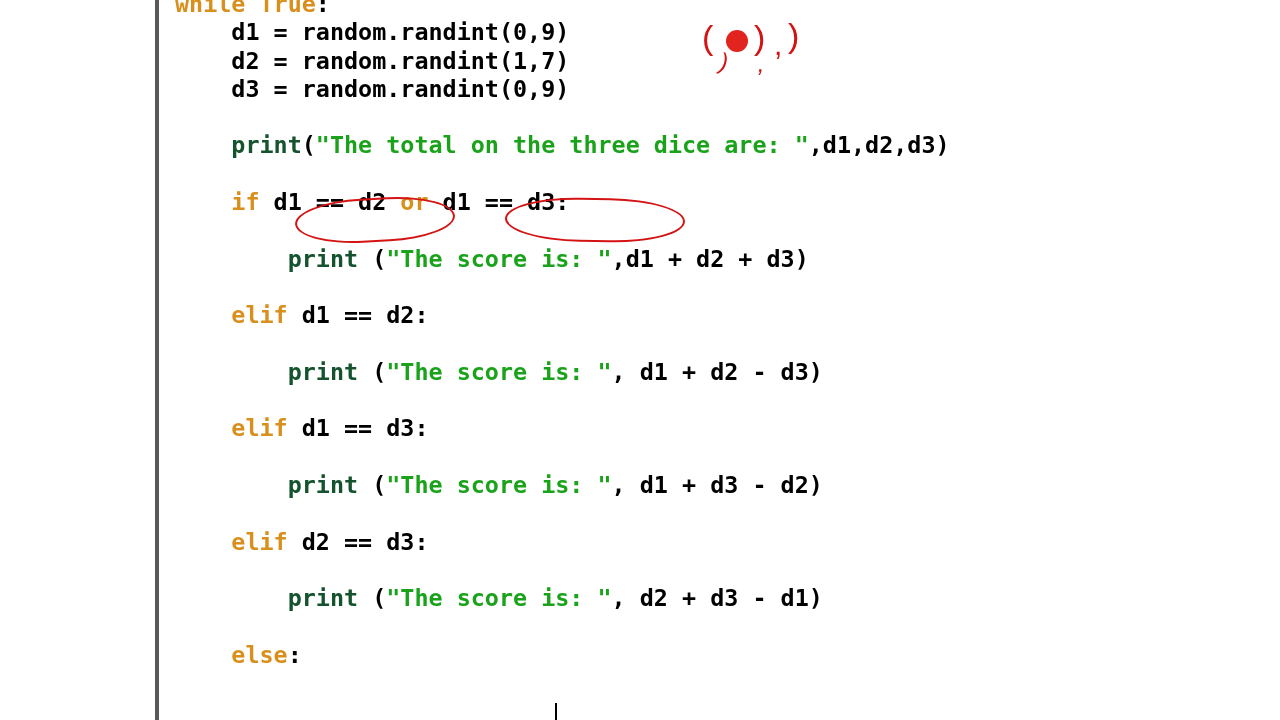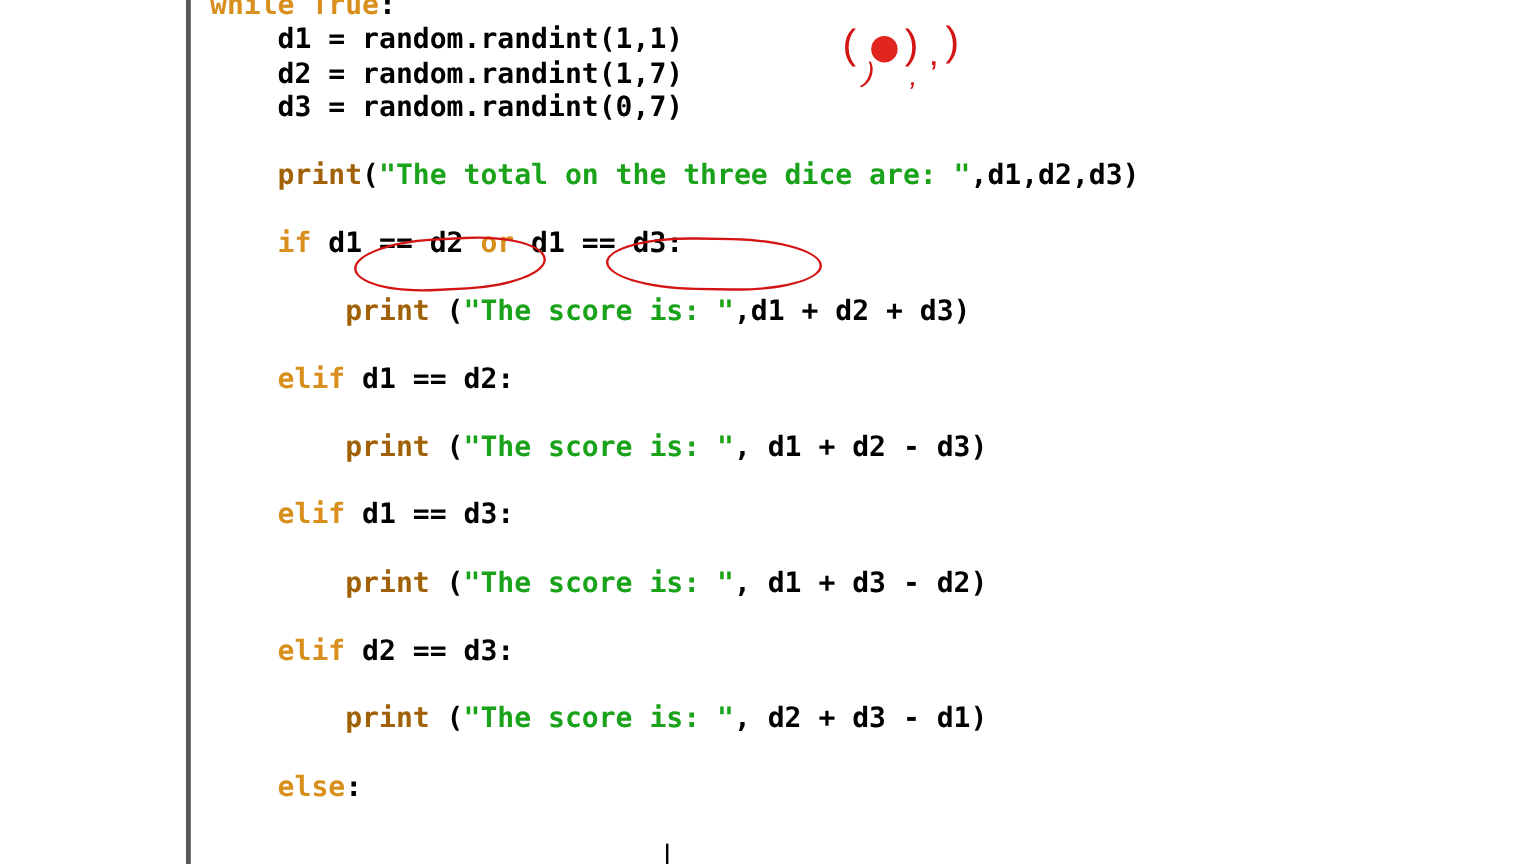--- a/index.html
+++ b/index.html
@@ -16,21 +16,21 @@
     position: absolute;
     left: 175px;
     top: -10px;
     font-size: 23.4px;
     line-height: 28.3px;
     font-weight: bold;
     white-space: pre;
     color: #000000;
   }
   .kw   { color: #d98f1c; }     
-  .fn   { color: #a16207; }     
+  .fn   { color: #14532d; }     
   .str  { color: #1aa31a; }     
   .txt  { color: #000000; }     
   .annot {
     position: absolute;
     pointer-events: none;
   }
   
   .circle1 {
     left: 295px;
     top: 198px;
@@ -73,23 +73,23 @@
     height: 24px;
     background: #000;
   }
 </style>
 </head>
 <body>
 
 <div class="gutter"></div>
 
 <pre class="code"><span class="kw">while True</span><span class="txt">:</span>
-<span class="txt">    </span><span class="txt">d1 = random.randint(1,1)</span>
+<span class="txt">    </span><span class="txt">d1 = random.randint(0,9)</span>
 <span class="txt">    </span><span class="txt">d2 = random.randint(1,7)</span>
-<span class="txt">    </span><span class="txt">d3 = random.randint(0,7)</span>
+<span class="txt">    </span><span class="txt">d3 = random.randint(0,9)</span>
 
 <span class="txt">    </span><span class="fn">print</span><span class="txt">(</span><span class="str">"The total on the three dice are: "</span><span class="txt">,d1,d2,d3)</span>
 
 <span class="txt">    </span><span class="kw">if</span><span class="txt"> d1 == d2 </span><span class="kw">or</span><span class="txt"> d1 == d3:</span>
 
 <span class="txt">        </span><span class="fn">print</span><span class="txt"> (</span><span class="str">"The score is: "</span><span class="txt">,d1 + d2 + d3)</span>
 
 <span class="txt">    </span><span class="kw">elif</span><span class="txt"> d1 == d2:</span>
 
 <span class="txt">        </span><span class="fn">print</span><span class="txt"> (</span><span class="str">"The score is: "</span><span class="txt">, d1 + d2 - d3)</span>

